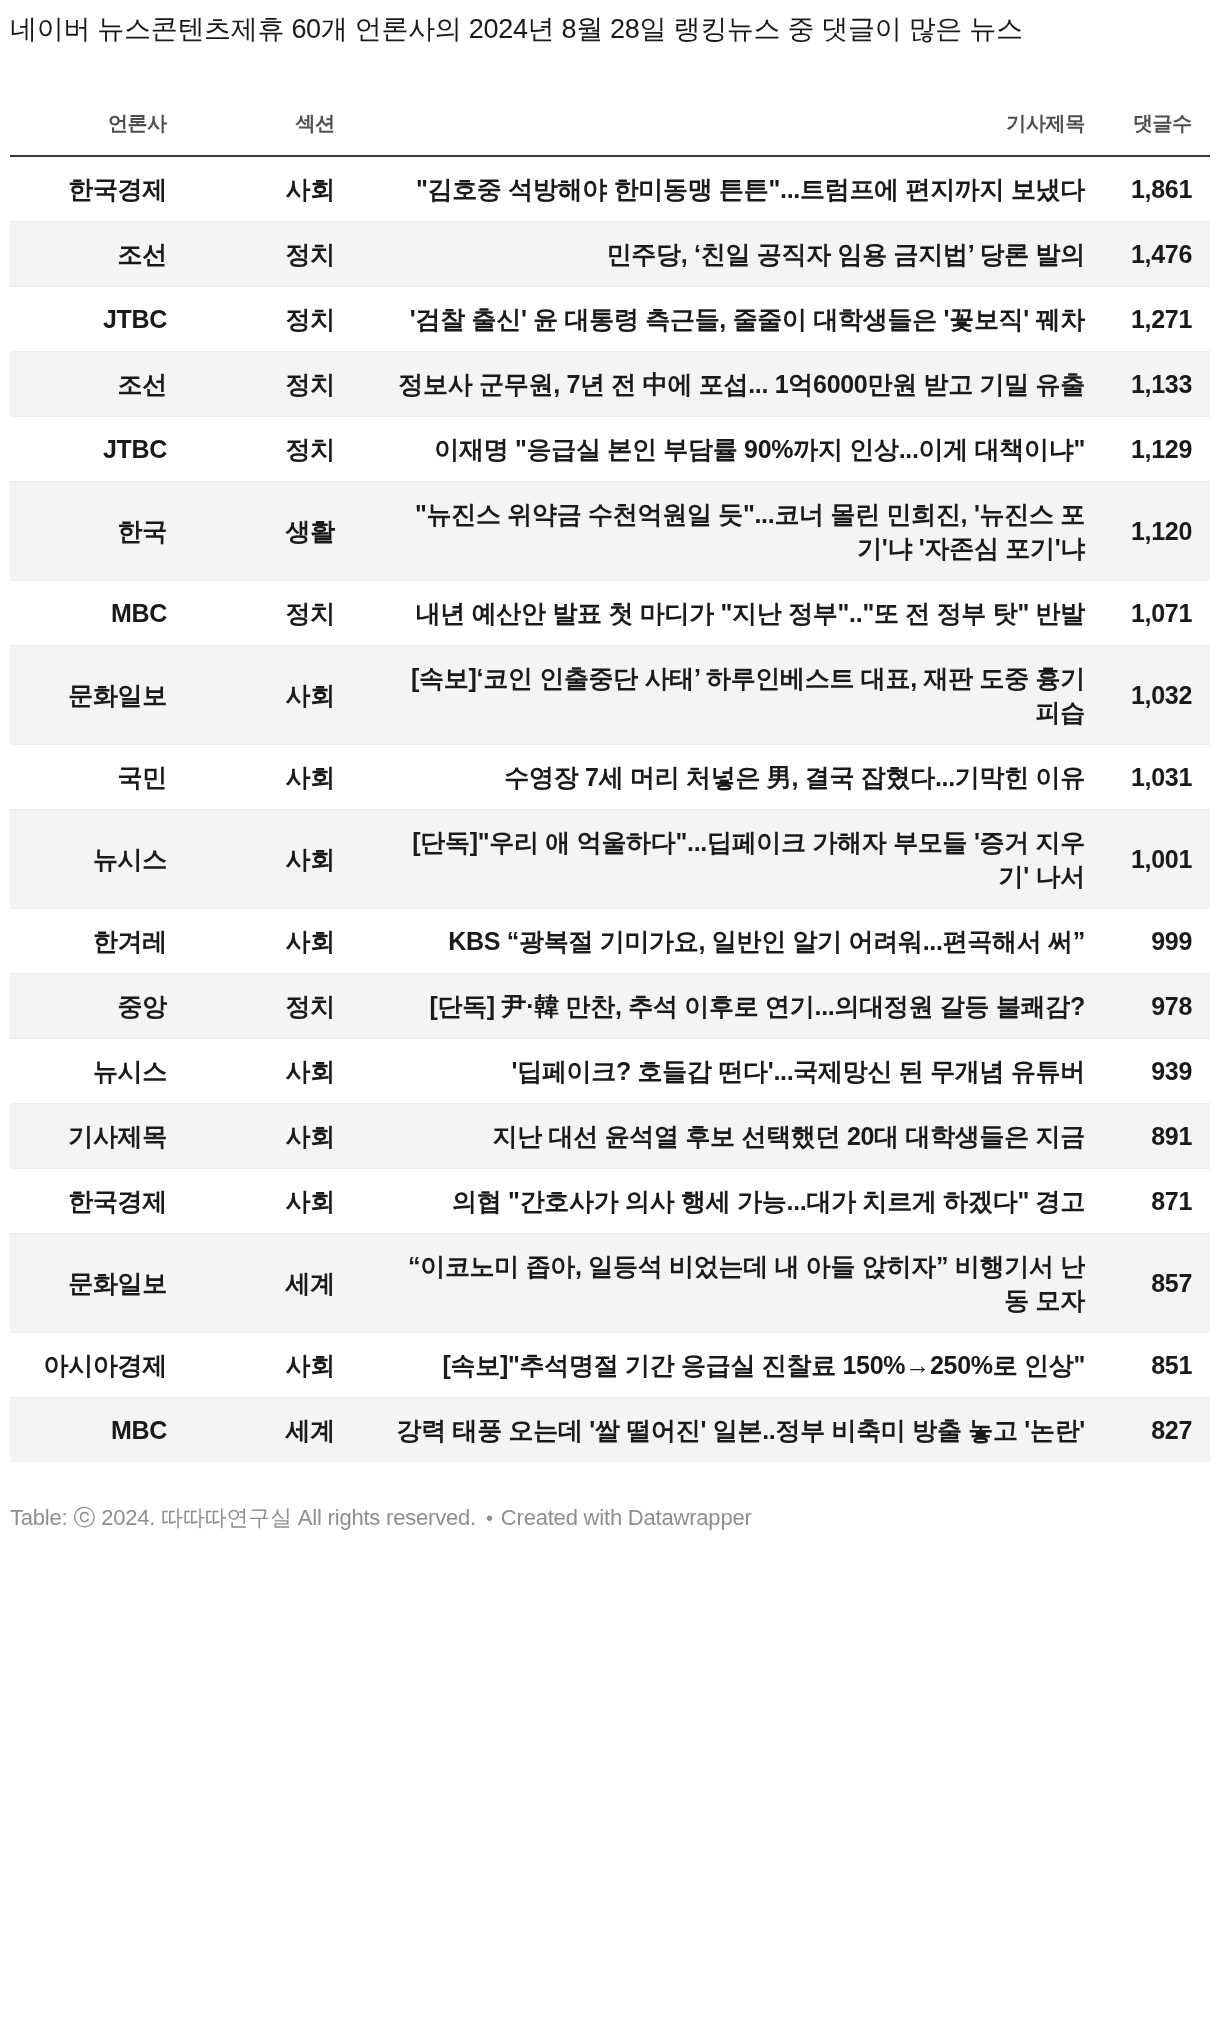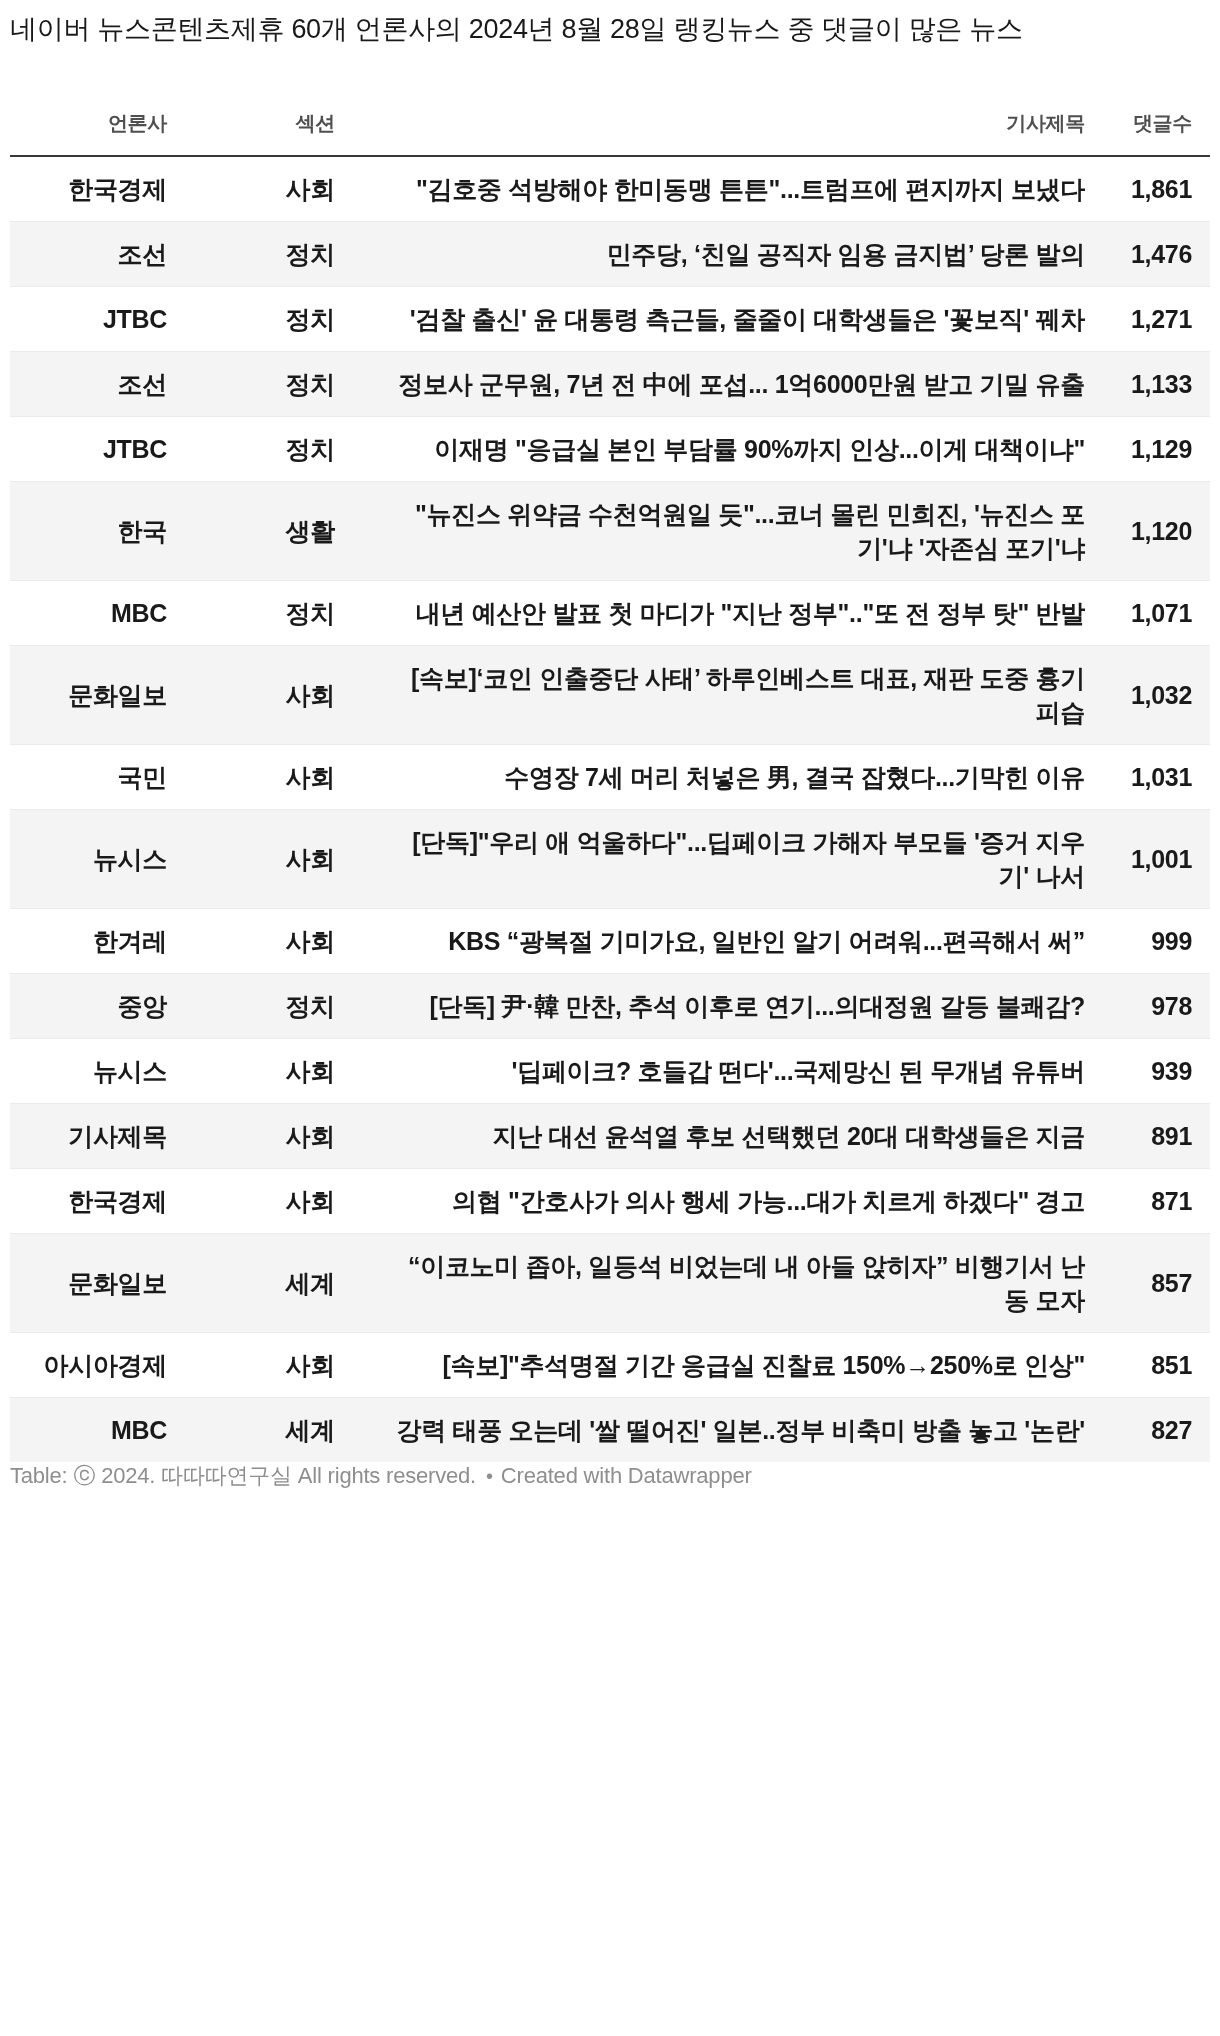--- a/index.html
+++ b/index.html
@@ -47,20 +47,21 @@
   }
   tbody tr:nth-child(even) { background: #f4f4f4; }
   tbody tr:not(:first-child) { border-top: 1px solid #ebebeb; }
 
   .c-outlet  { width: 165px; text-align: right;  padding-right: 8px; }
   .c-section { width: 220px; text-align: right; padding-left: 60px; padding-right: 60px; }
   .c-title   { width: 700px; text-align: right;   padding-left: 0; padding-right: 10px; }
   .c-count   { width: 115px; text-align: right;  padding-right: 18px; white-space: nowrap; }
 
   .footer {
+    margin-top: 42px;
     font-size: 22px;
     line-height: 28px;
     font-weight: 400;
     color: #8e8e8e;
     letter-spacing: -0.2px;
   }
   .footer .sep { margin: 0 8px 0 10px; font-size: 20px; }
   .footer .created { color: #8e8e8e; text-decoration: none; }
 </style>
 </head>

